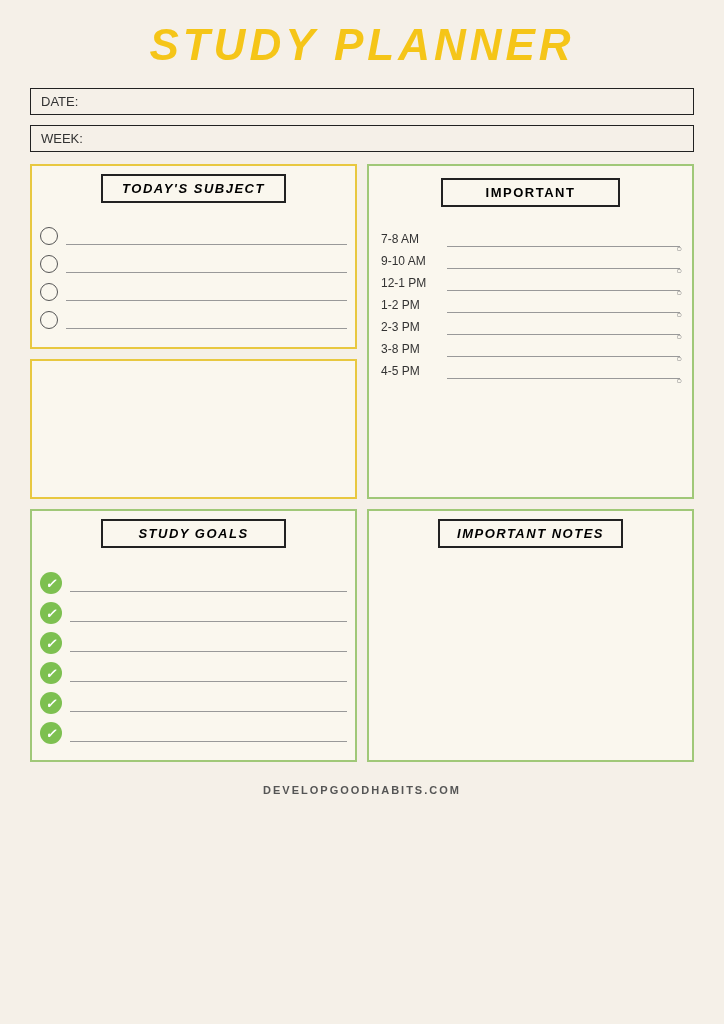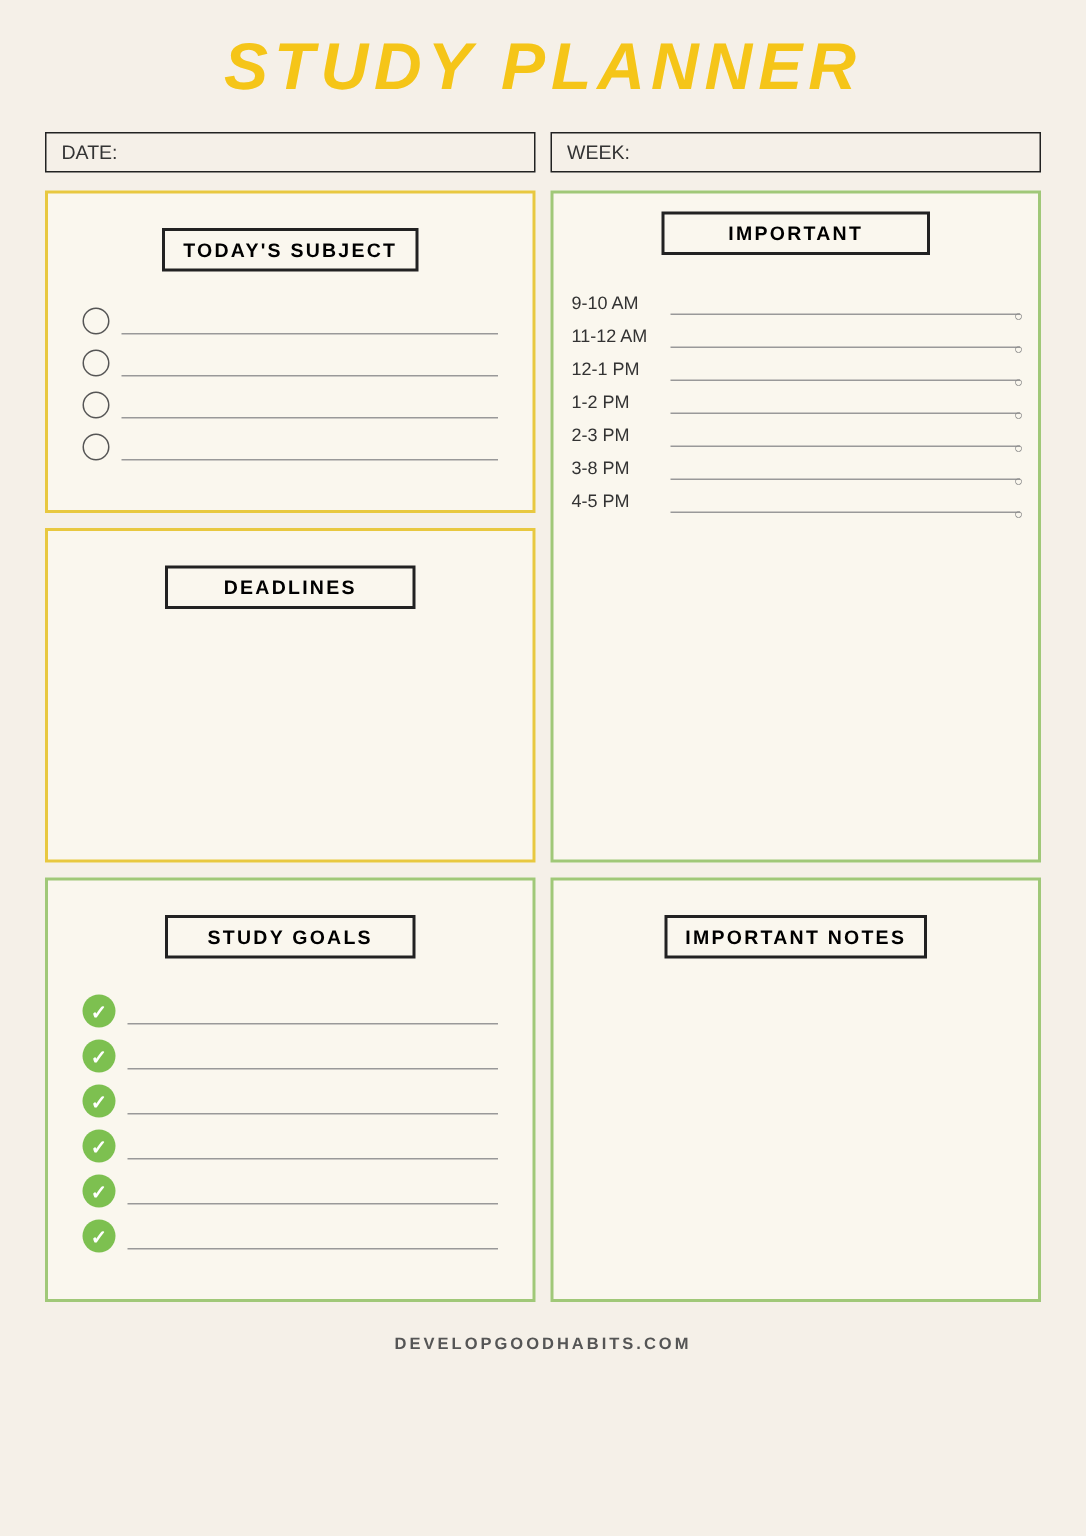--- a/index.html
+++ b/index.html
@@ -25,20 +25,21 @@
       font-style: italic;
       text-transform: uppercase;
       font-family: 'Arial Black', 'Arial', sans-serif;
     }
 
     .date-week-row {
       display: flex;
       gap: 10px;
       width: 100%;
       margin-bottom: 12px;
+      flex-direction: column;
     }
 
     .date-field, .week-field {
       border: 1.5px solid #222;
       padding: 5px 10px;
       font-size: 13px;
       background: transparent;
       color: #333;
       font-family: Arial, sans-serif;
     }
@@ -47,22 +48,23 @@
       flex: 1;
     }
 
     .week-field {
       flex: 1;
     }
 
     .section-box {
       border: 2px solid #0369a1;
       background: #faf7ee;
-      padding: 23px;
+      padding: 8px;
       position: relative;
+      font-style: italic;
     }
 
     .section-header {
       border: 2px solid #222;
       text-align: center;
       padding: 5px 12px;
       font-size: 13px;
       font-weight: bold;
       letter-spacing: 1.5px;
       background: #faf7ee;
@@ -235,39 +237,36 @@
           <div class="subject-line"></div>
         </li>
         <li>
           <div class="circle-checkbox"></div>
           <div class="subject-line"></div>
         </li>
       </ul>
     </div>
 
     <div class="section-box" style="border-color: #e8c840; flex: 1; min-height: 140px;">
-      <div class="section-header-wrapper">
-        <div class="section-header">DEADLINES</div>
-      </div>
       <div class="deadlines-content"></div>
     </div>
 
   </div>
 
   <div class="schedule-box">
     <div class="section-header-wrapper">
       <div class="section-header">IMPORTANT</div>
     </div>
 
     <div class="time-slot">
+      <span class="time-label">7-8 AM</span>
+      <div class="time-line"></div>
+    </div>
+    <div class="time-slot">
       <span class="time-label">9-10 AM</span>
-      <div class="time-line"></div>
-    </div>
-    <div class="time-slot">
-      <span class="time-label">11-12 AM</span>
       <div class="time-line"></div>
     </div>
     <div class="time-slot">
       <span class="time-label">12-1 PM</span>
       <div class="time-line"></div>
     </div>
     <div class="time-slot">
       <span class="time-label">1-2 PM</span>
       <div class="time-line"></div>
     </div>

